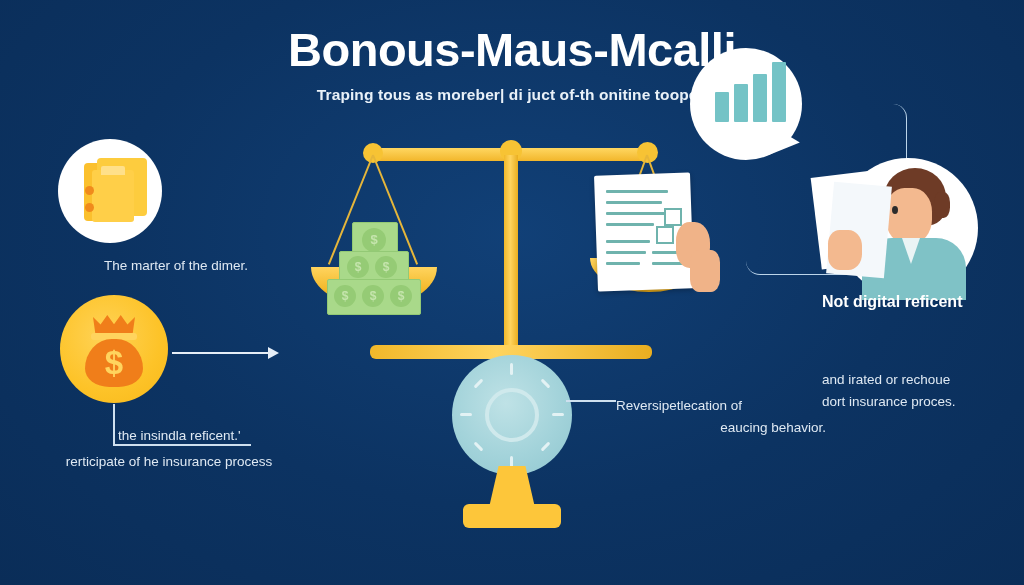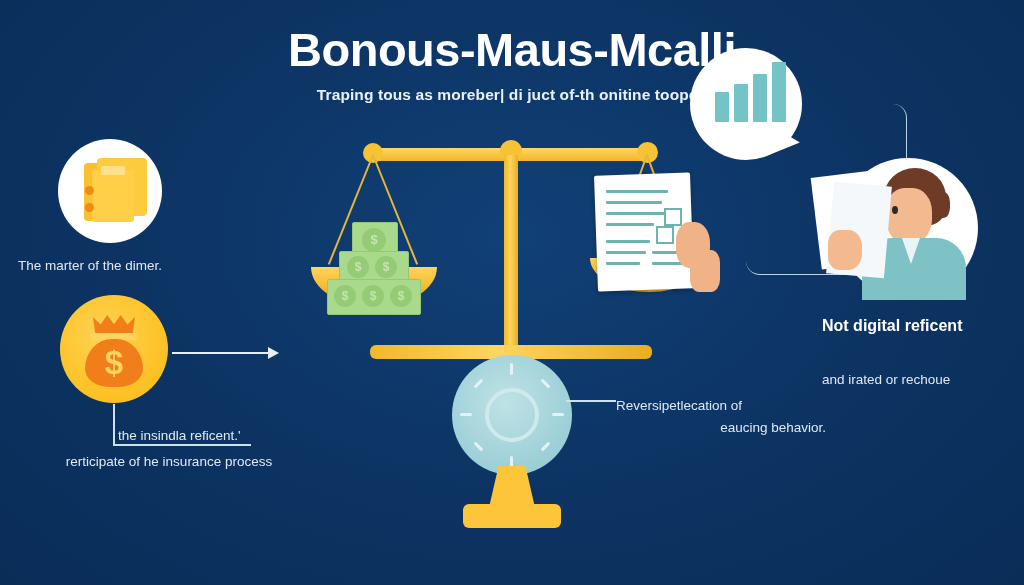--- a/index.html
+++ b/index.html
@@ -18,21 +18,21 @@
     color:#ffffff;font-size:47px;font-weight:bold;letter-spacing:-0.5px;
     font-family:"Liberation Sans",sans-serif;
   }
   .subtitle{
     position:absolute;left:0;top:86px;width:1024px;text-align:center;
     color:#e9f1f8;font-size:15.5px;font-weight:bold;letter-spacing:.1px;
   }
 
   
   .cap{position:absolute;color:#dfe9f3;font-size:13.5px;line-height:1.45;}
-  .cap-strong{position:absolute;color:#ffffff;font-size:16px;font-weight:bold;margin-top:24px;}
+  .cap-strong{position:absolute;color:#ffffff;font-size:16px;font-weight:bold;}
 
   
   .circle-white{
     position:absolute;border-radius:50%;background:#ffffff;
   }
   .circle-amber{
     position:absolute;border-radius:50%;
     background:radial-gradient(circle at 42% 38%, #ffd357 0%, #fdc328 60%, #f7b819 100%);
   }
 
@@ -106,21 +106,21 @@
 
   <div class="circle-white" style="left:58px;top:139px;width:104px;height:104px;"></div>
   <div class="folder-wrap">
     <div class="folder" style="left:84px;top:163px;width:50px;height:58px;background:#fbc02d;"></div>
     <div class="folder" style="left:97px;top:158px;width:50px;height:58px;background:#fdcc3e;"></div>
     <div class="folder" style="left:92px;top:170px;width:42px;height:52px;background:#ffcf48;border-radius:3px;"></div>
     <div class="folder" style="left:101px;top:166px;width:24px;height:9px;background:#ffe08a;border-radius:2px 2px 0 0;"></div>
     <div class="folder" style="left:85px;top:186px;width:9px;height:9px;border-radius:50%;background:#f08a1c;"></div>
     <div class="folder" style="left:85px;top:203px;width:9px;height:9px;border-radius:50%;background:#f08a1c;"></div>
   </div>
-  <div class="cap" style="left:18px;top:256px;width:230px;text-align:left;">The marter of the dimer.</div>
+  <div class="cap" style="left:18px;top:256px;width:230px;text-align:right;">The marter of the dimer.</div>
 
   <div class="circle-amber" style="left:60px;top:295px;width:108px;height:108px;"></div>
   <div class="bag">
     <div style="position:absolute;left:93px;top:315px;width:42px;height:20px;background:#f07e1a;
                 clip-path:polygon(6% 100%,0% 10%,18% 48%,34% 0%,50% 46%,66% 0%,82% 48%,100% 10%,94% 100%);"></div>
     <div style="position:absolute;left:91px;top:333px;width:46px;height:7px;background:#ffd45e;border-radius:3px;"></div>
     <div style="position:absolute;left:85px;top:339px;width:58px;height:48px;background:#f07e1a;
                 border-radius:46% 46% 42% 42%/62% 62% 38% 38%;"></div>
     <div style="position:absolute;left:85px;top:339px;width:58px;height:48px;color:#ffd45e;
                 font-size:33px;font-weight:bold;text-align:center;line-height:47px;">$</div>
@@ -246,14 +246,15 @@
 
   <div style="position:absolute;left:816px;top:174px;width:62px;height:92px;background:#ffffff;
               transform:rotate(-7deg);"></div>
   <div style="position:absolute;left:830px;top:184px;width:58px;height:92px;background:#f4f8fb;
               transform:rotate(5deg);"></div>
   <div style="position:absolute;left:828px;top:230px;width:34px;height:40px;background:#f3b98f;
               border-radius:34% 40% 40% 34%;"></div>
 
   <div class="cap-strong" style="left:822px;top:293px;width:196px;">Not digital reficent</div>
   <div class="cap" style="left:822px;top:370px;width:200px;">and irated or rechoue</div>
+  <div class="cap" style="left:822px;top:392px;width:200px;">dort insurance proces.</div>
 
 </div>
 
 </body></html>

